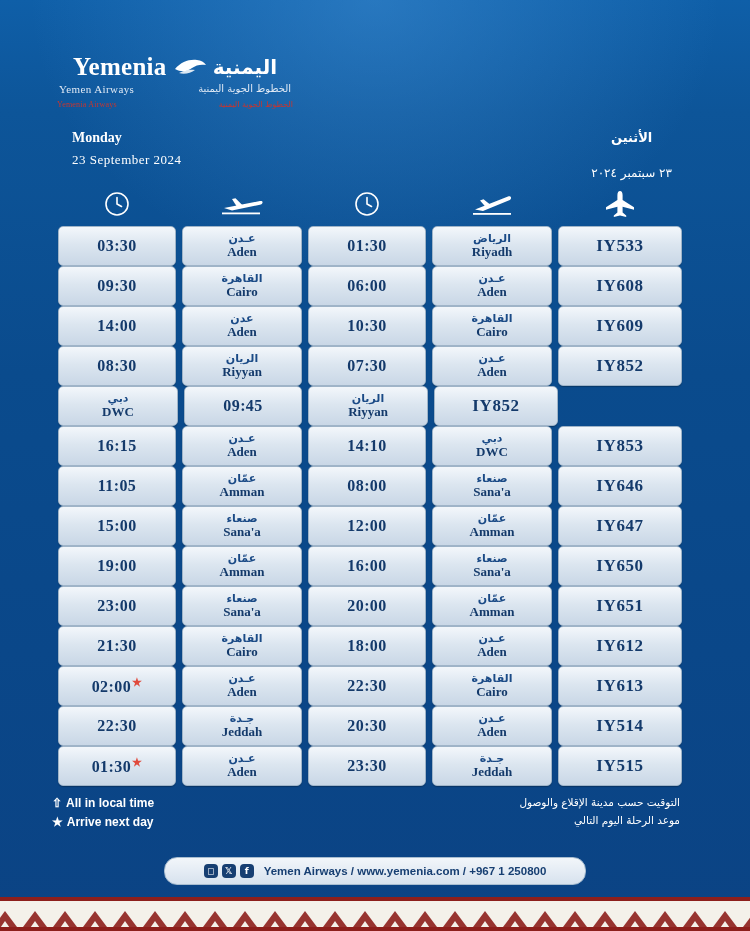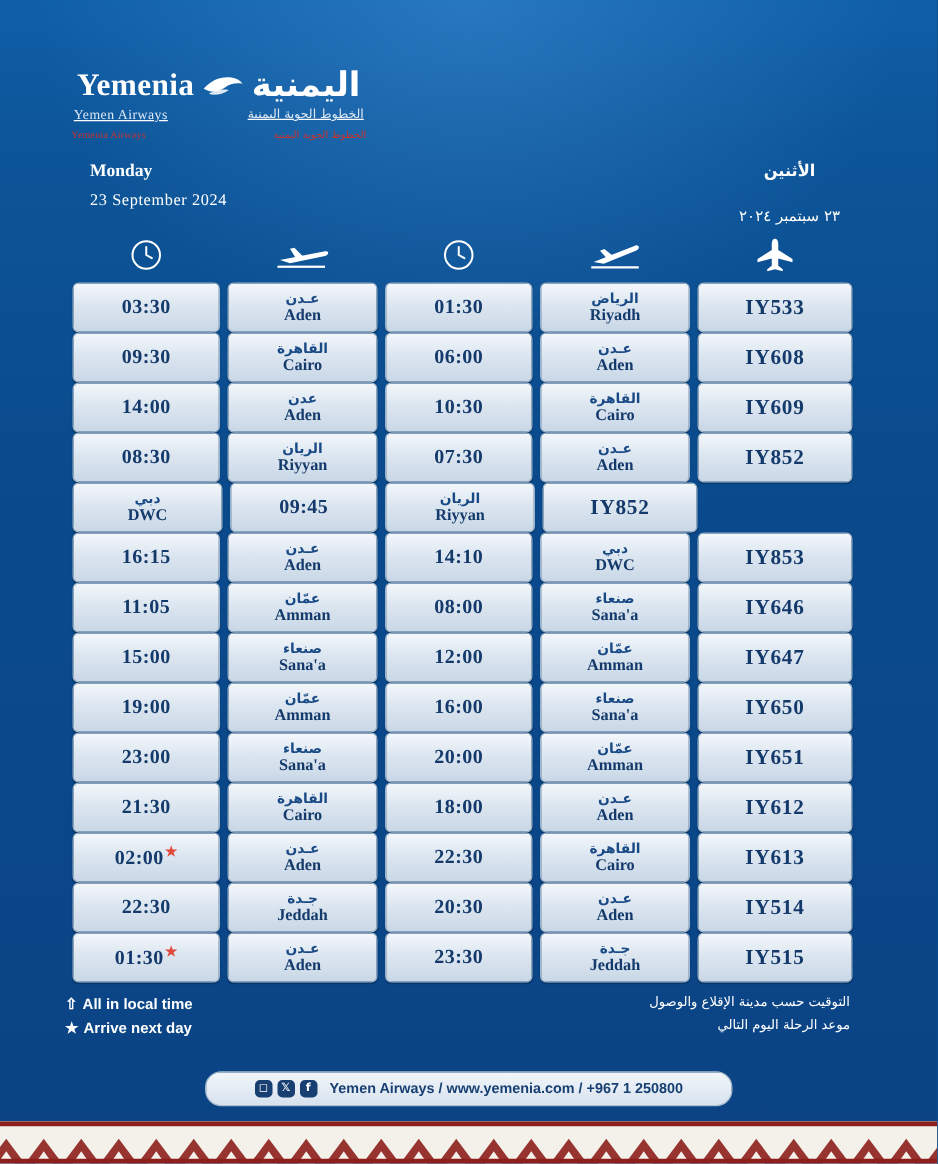--- a/index.html
+++ b/index.html
@@ -25,24 +25,24 @@
     position:absolute;left:55px;top:41px;width:240px;height:70px;
     text-align:left;color:#fff;margin-top:12px;
   }
   .logo-row{display:flex;align-items:center;justify-content:center;gap:6px;}
   .logo-en{
     font-family:"Liberation Serif", serif;font-size:25px;font-weight:bold;
     color:#ffffff;letter-spacing:.3px;
   }
   .logo-bird{display:inline-block;width:34px;height:22px;color:#fff;}
   .logo-ar{
-    font-family:"DejaVu Sans", sans-serif;font-size:27px;font-weight:bold;color:#fff;
+    font-family:"DejaVu Sans", sans-serif;font-size:20px;font-weight:bold;color:#fff;
     direction:rtl;
   }
-  .logo-sub{display:flex;justify-content:space-between;margin-top:2px;padding:0 4px;text-decoration:underline;}
+  .logo-sub{display:flex;justify-content:space-between;margin-top:2px;padding:0 4px;}
   .logo-sub-en{font-size:11px;color:#dfe9f5;letter-spacing:.4px;}
   .logo-sub-ar{font-family:"DejaVu Sans", sans-serif;font-size:10px;color:#dfe9f5;direction:rtl;}
   .logo-red{display:flex;justify-content:space-between;margin-top:5px;padding:0 2px;}
   .logo-red span{font-size:8px;color:#c8352f;letter-spacing:.2px;}
   .logo-red .ar{font-family:"DejaVu Sans", sans-serif;direction:rtl;font-size:8px;}
 
   .title-wrap{
     position:absolute;right:40px;top:22px;width:430px;text-align:center;color:#fff;
   }
   .title-ar{

